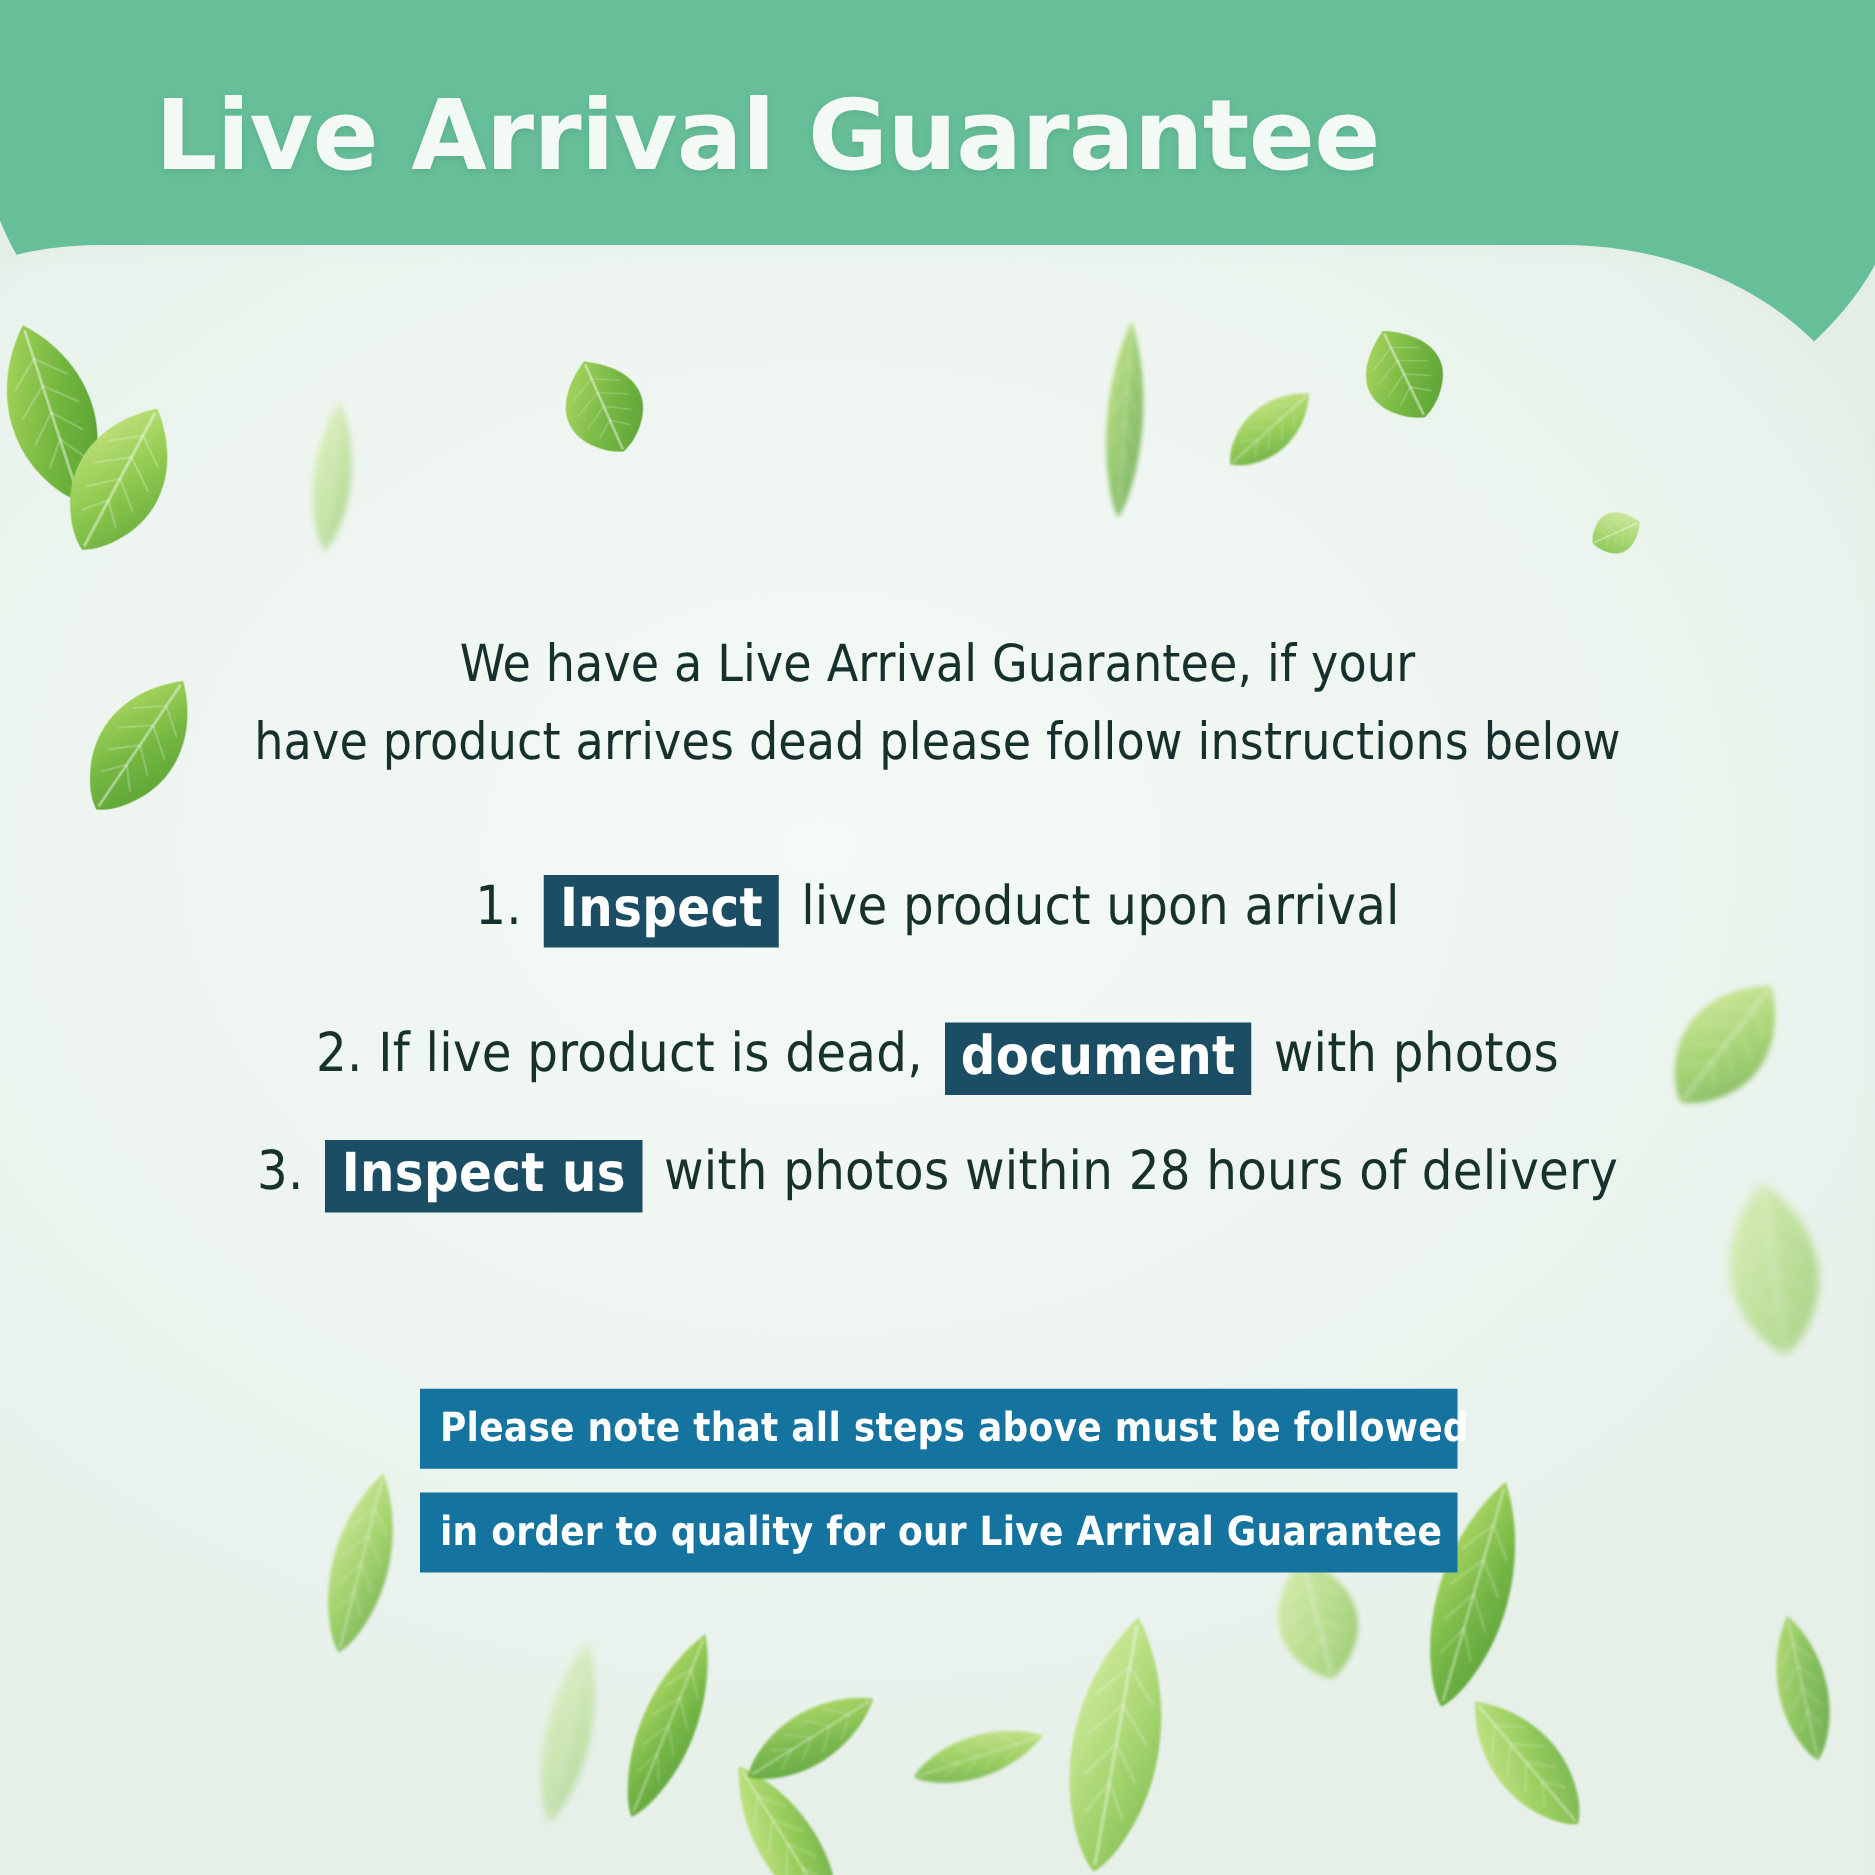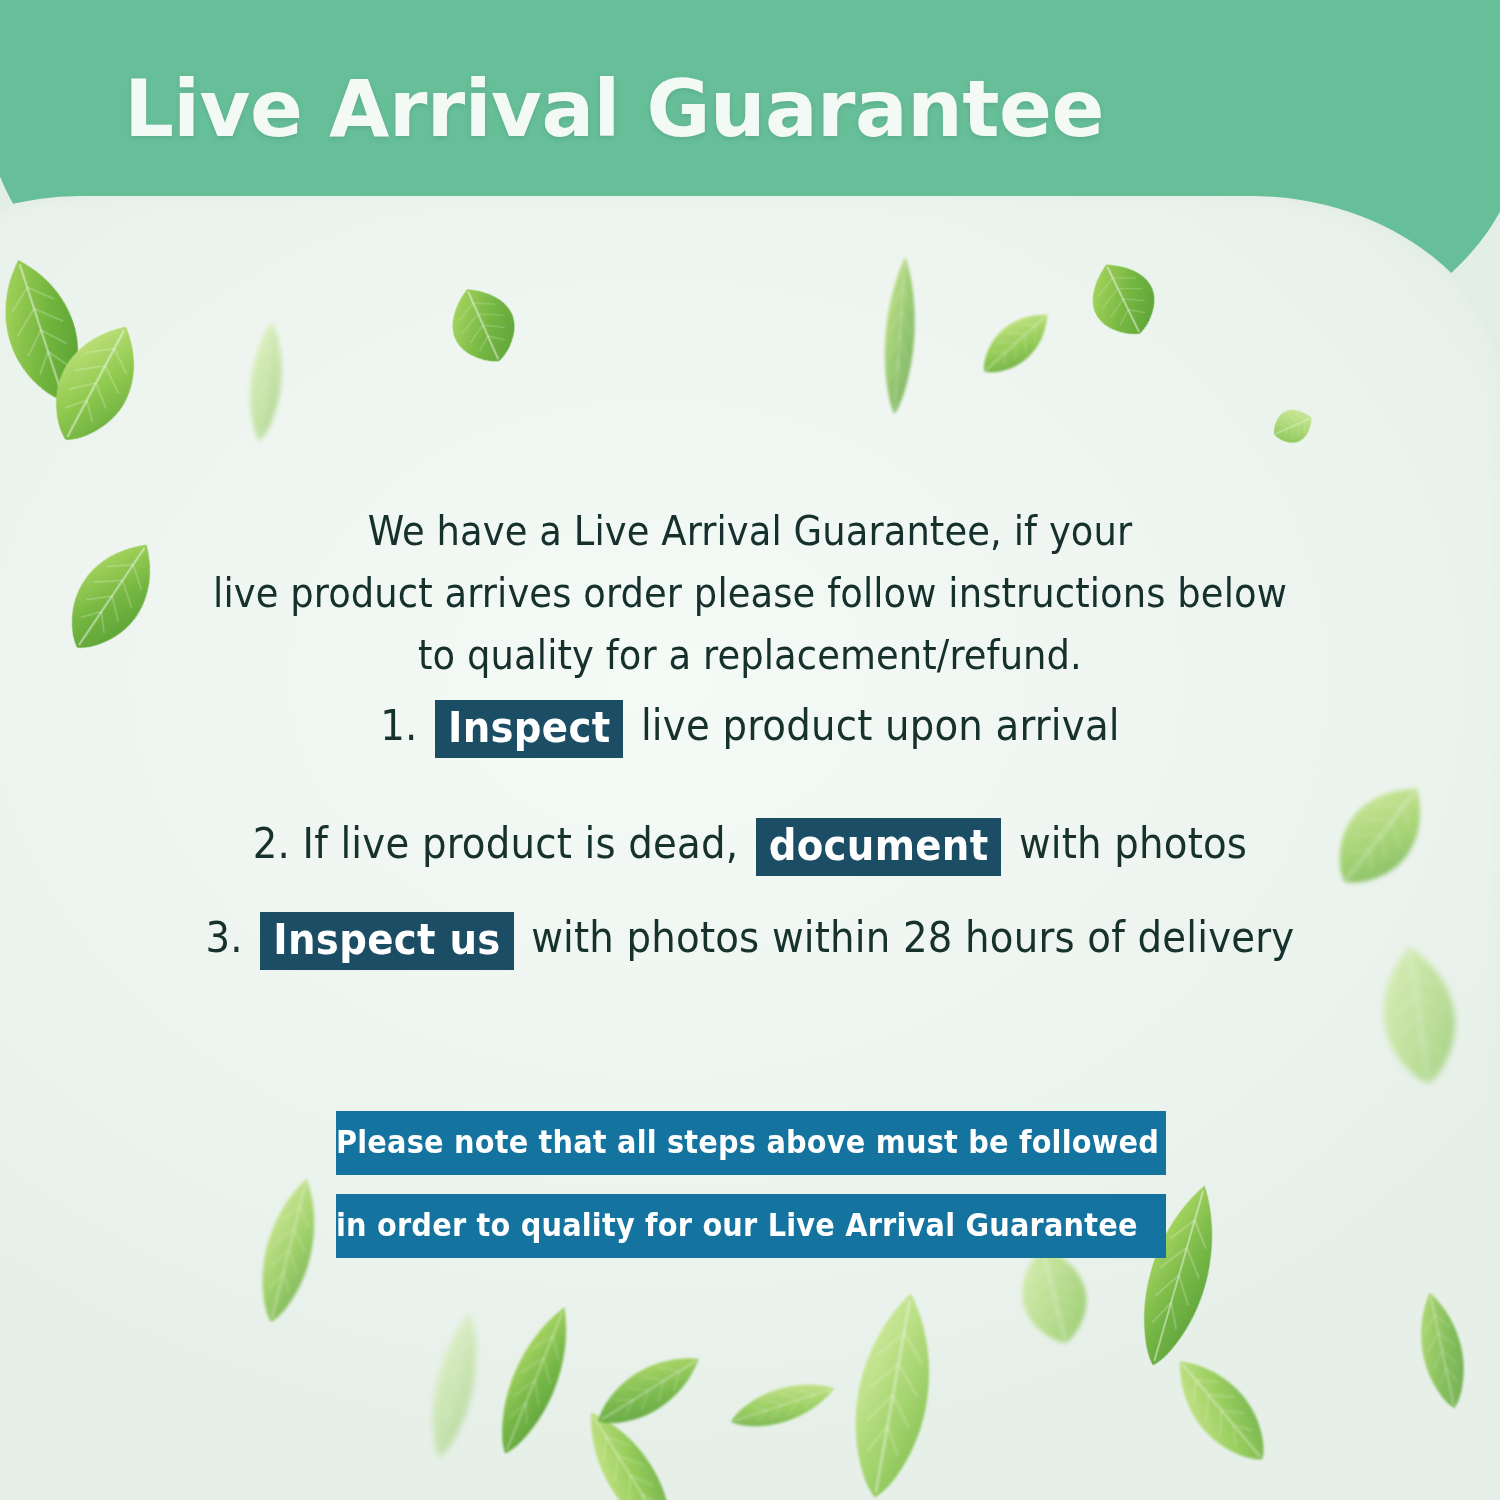--- a/index.html
+++ b/index.html
@@ -141,21 +141,21 @@
     left: 336px;
     width: 830px;
   }
   .note {
     background: #15739f;
     color: #ffffff;
     font-family: "DejaVu Sans Condensed", "Liberation Sans Narrow", "Liberation Sans", sans-serif;
     font-size: 32px;
     font-weight: bold;
     letter-spacing: 0.2px;
-    padding: 12px 16px 14px 0;
+    padding: 12px 16px 14px 16px;
     box-sizing: border-box;
     white-space: nowrap;
   }
   .note-1 { margin-bottom: 19px; }
 </style>
 </head>
 <body>
 
 <div id="poster">
 
@@ -497,22 +497,21 @@
         </svg>
       </div>
     </div>
 
   <div class="content">
 
     <div class="title">Live Arrival Guarantee</div>
 
     <div class="intro">
       <span class="ln">We have a Live Arrival Guarantee, if your</span>
-      <span class="ln">live product arrives order please follow instructions below</span>
-      <span class="ln">to quality for a replacement/refund.</span>
+      <span class="ln">have product arrives dead please follow instructions below</span>
     </div>
 
     <div class="steps">
 
       <div class="step step-1">
         <span>1.</span>
         <span class="hl">Inspect</span>
         <span>live product upon arrival</span>
       </div>
 

